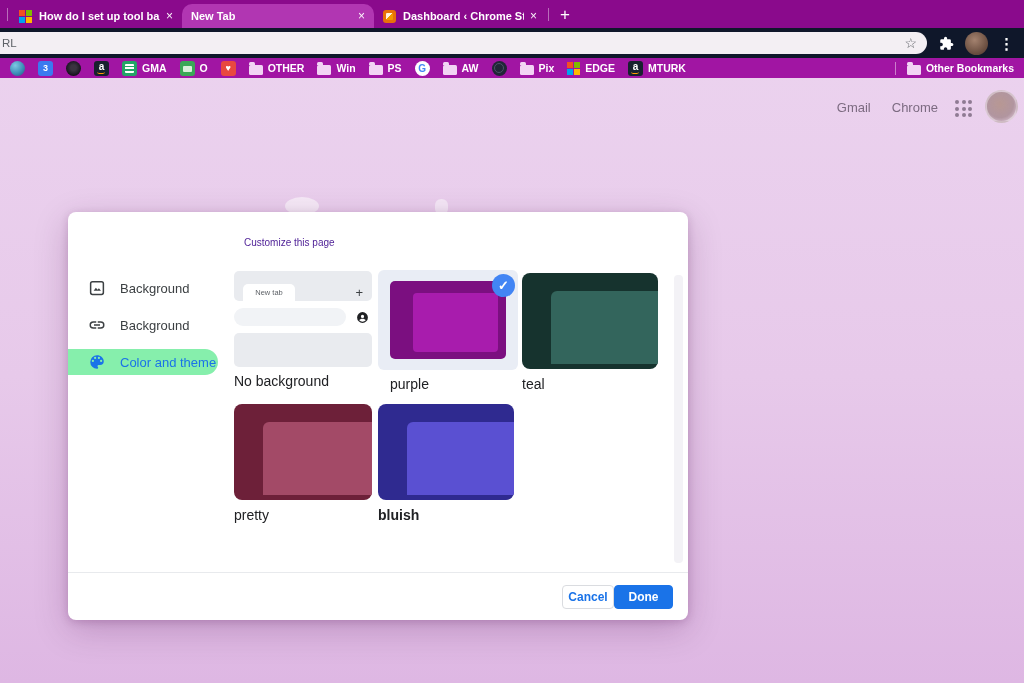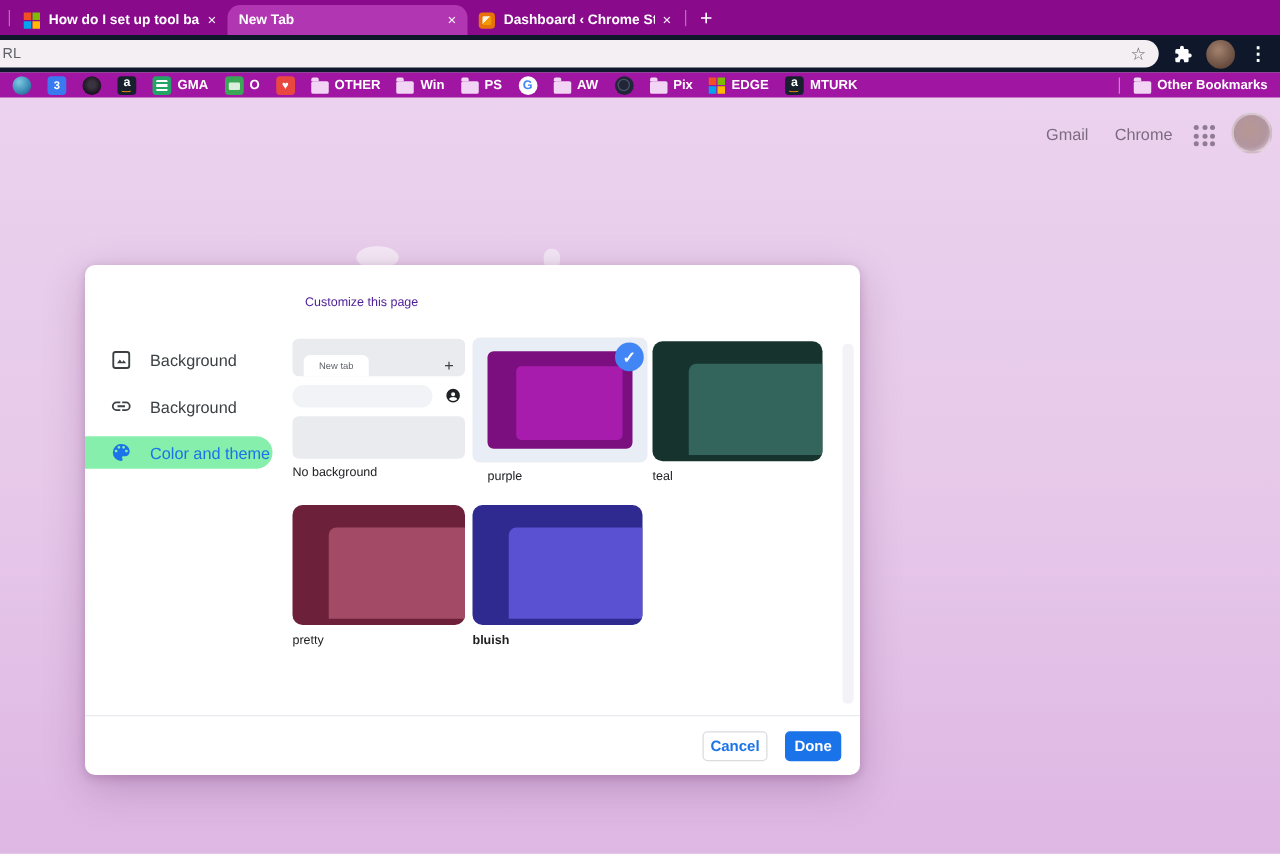--- a/index.html
+++ b/index.html
@@ -115,35 +115,35 @@
   .sw-bluish { left:310px; top:192px; width:136px; height:96px; }
 
   .sel-card { position:absolute; left:310px; top:58px; width:140px; height:100px;
               background:#e9edf5; border-radius:6px; cursor:pointer; }
   .sel-swatch { position:absolute; left:12px; top:11px; width:116px; height:78px;
                 border-radius:5px; overflow:hidden; }
   .sel-swatch .inner { position:absolute; left:20%; top:16%; right:7%; bottom:9%; border-radius:4px; }
   .check-badge { position:absolute; right:3px; top:4px; width:23px; height:23px; border-radius:50%;
                  background:#4285f4; color:#fff; display:flex; align-items:center; justify-content:center;
                  font-size:13px; font-weight:700; }
-  .thumb-label { position:absolute; font-size:10px; color:#202124; }
+  .thumb-label { position:absolute; font-size:14px; color:#202124; }
   .lb-nobg   { left:166px; top:161px; }
   .lb-purple { left:322px; top:164px; }
   .lb-teal   { left:454px; top:164px; }
   .lb-pretty { left:166px; top:295px; }
   .lb-bluish { left:310px; top:295px;font-weight:bold; }
 
   .scroll-track { position:absolute; left:606px; top:63px; width:9px; height:288px;
                   background:#f3f2f6; border-radius:4px; }
   .dlg-divider { position:absolute; left:0; right:0; top:360px; height:1px; background:#e8eaed; }
   .btn { position:absolute; top:373px; height:24px; border-radius:4px; font-size:12px; font-weight:600;
          font-family:"Liberation Sans",sans-serif; display:flex; align-items:center; justify-content:center;
          cursor:pointer; }
   .btn-cancel { right:74px; width:52px; background:#fff; border:1px solid #dadce0; color:#1a73e8; }
-  .btn-done   { right:15px; width:45px; background:#1a73e8; border:1px solid #1a73e8; color:#fff; }
+  .btn-done   { right:15px; width:59px; background:#1a73e8; border:1px solid #1a73e8; color:#fff; }
 </style>
 </head>
 <body>
 
 <div class="tabbar">
   <div class="tab-sep"></div>
   <div class="tab inactive1">
     <span class="ms-icon">
         <i></i>
         <i></i>

